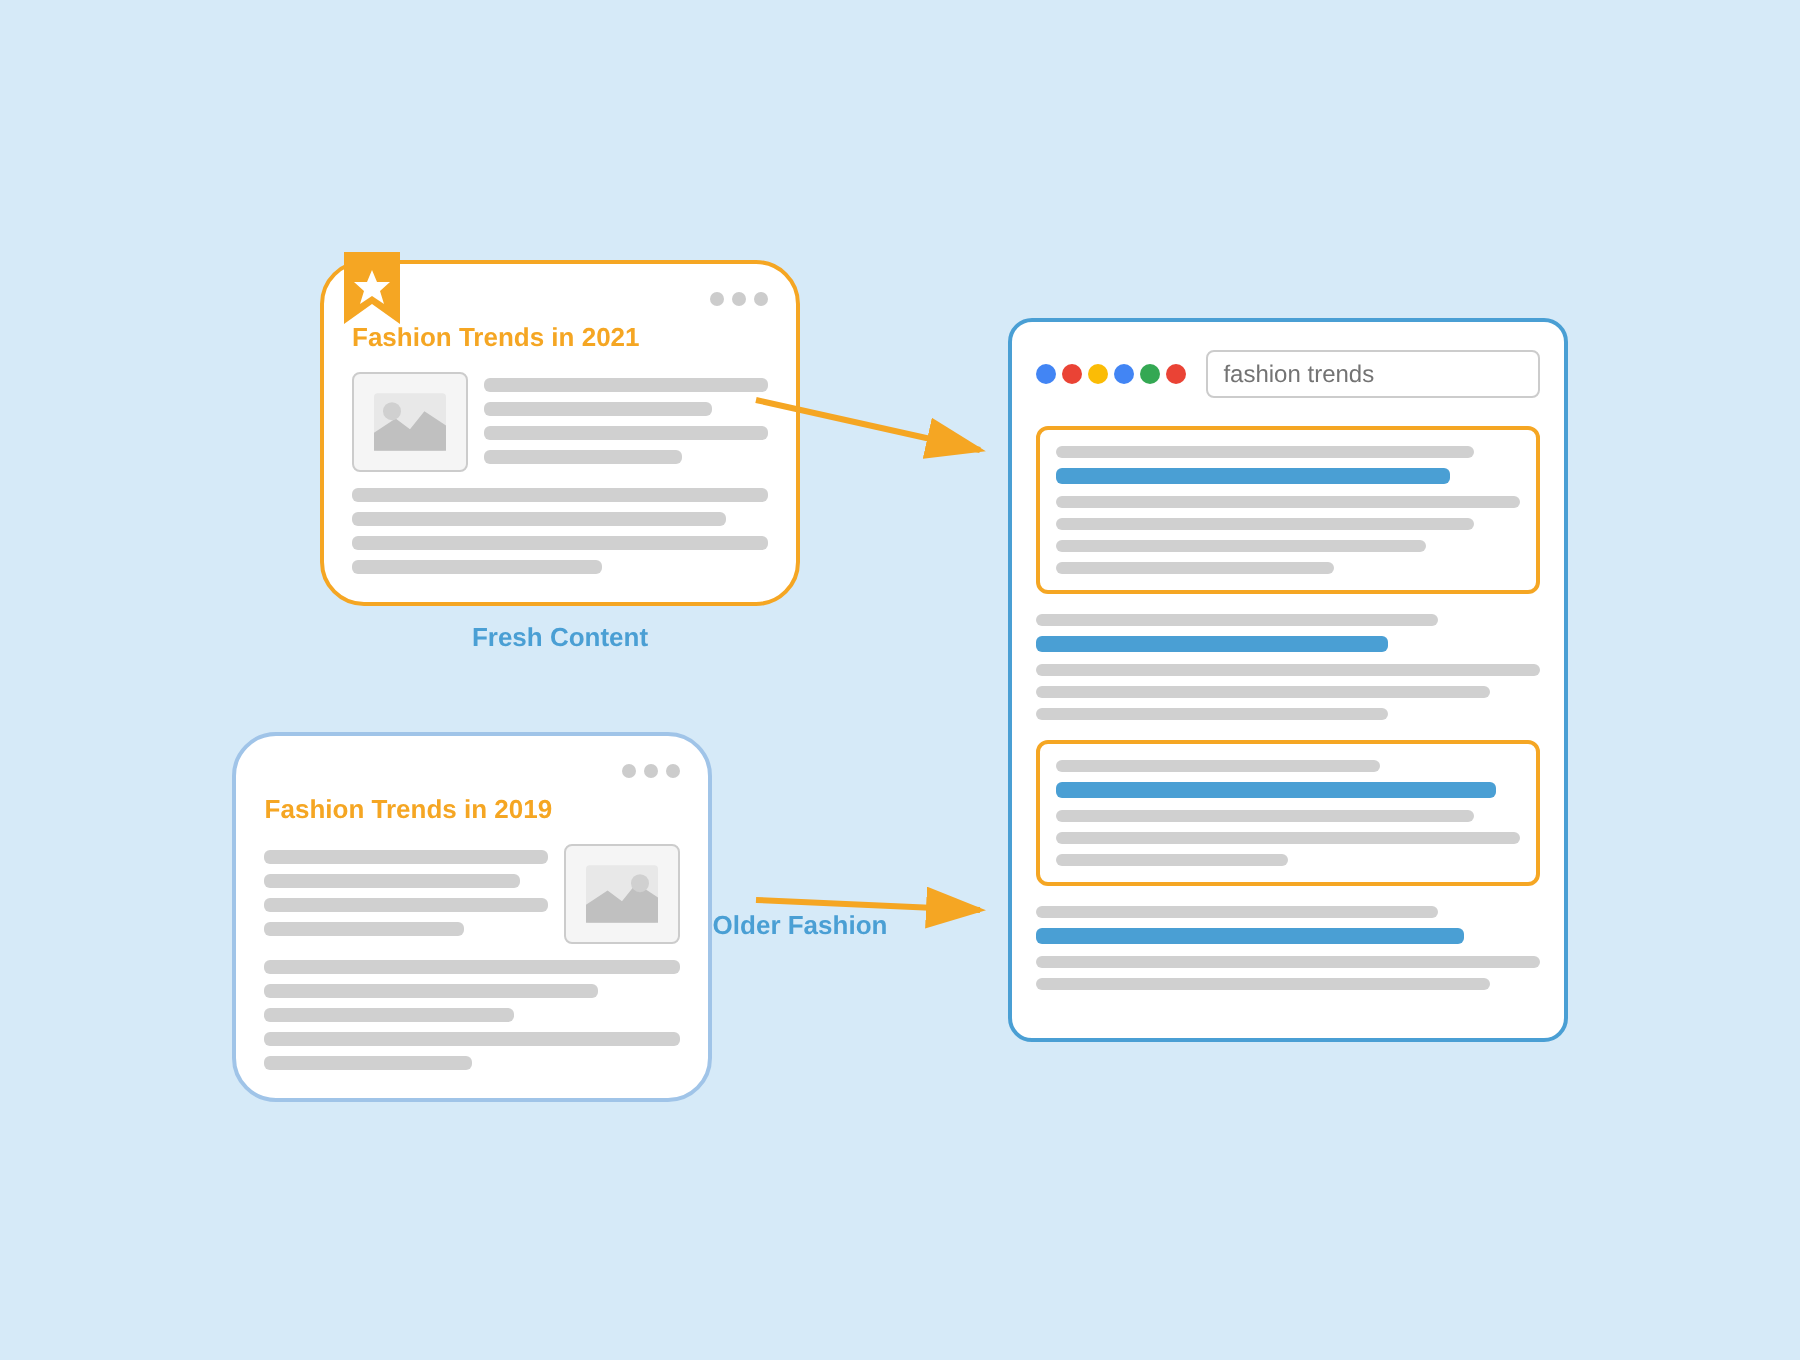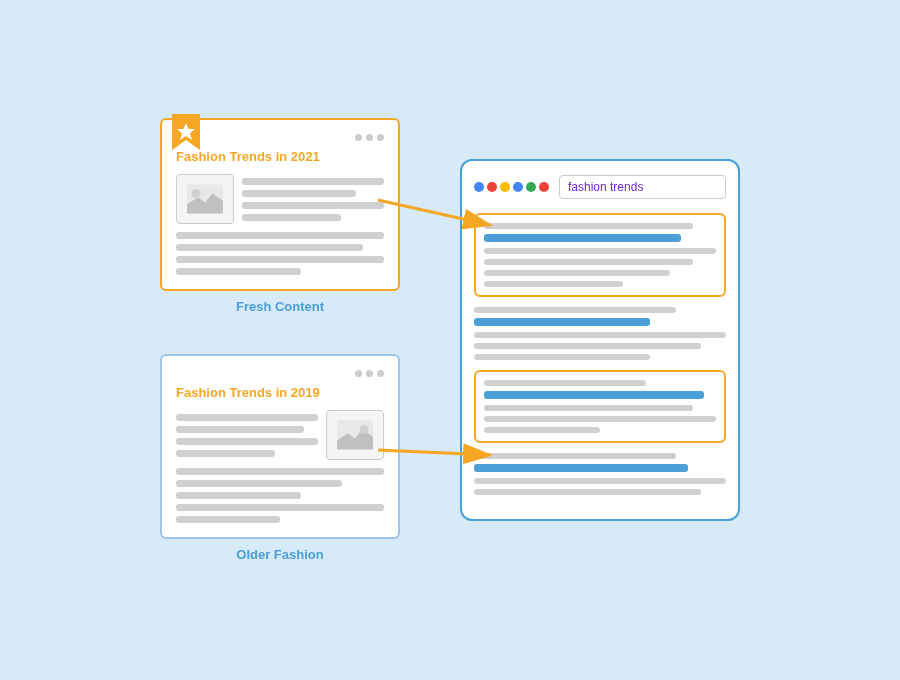--- a/index.html
+++ b/index.html
@@ -27,21 +27,21 @@
       display: flex;
       flex-direction: column;
       gap: 40px;
       margin-right: 60px;
       align-items: center;
     }
 
     .content-card {
       width: 240px;
       background: white;
-      border-radius: 6px;
+      border-radius: 22px;
       padding: 14px;
       position: relative;
     }
 
     .content-card.fresh {
       border: 2.5px solid #f5a623;
     }
 
     .content-card.older {
       border: 2px solid #a0c4e8;
@@ -172,21 +172,21 @@
       width: 10px;
       height: 10px;
       border-radius: 50%;
     }
 
     .search-input-box {
       border: 1px solid #ccc;
       border-radius: 4px;
       padding: 4px 8px;
       font-size: 12px;
-      color: #6d28d9;
+      color: #737373;
       flex: 1;
     }
 
     .result-highlighted {
       border: 2.5px solid #f5a623;
       border-radius: 6px;
       padding: 8px;
       margin-bottom: 10px;
     }
 
@@ -268,21 +268,21 @@
         <div class="card-bottom-lines">
           <div class="line full"></div>
           <div class="line w90"></div>
           <div class="line full"></div>
           <div class="line w60"></div>
         </div>
       </div>
       <div class="card-label">Fresh Content</div>
     </div>
 
-    <div style="display:flex; flex-direction:column; align-items:center;">
+    <div style="display:flex; flex-direction:row; align-items:center;">
       <div class="content-card older">
         <div class="card-dots">
           <div class="dot"></div>
           <div class="dot"></div>
           <div class="dot"></div>
         </div>
         <div class="card-title">Fashion Trends in 2019</div>
         <div class="card-body-older">
           <div class="card-lines">
             <div class="line full"></div>

